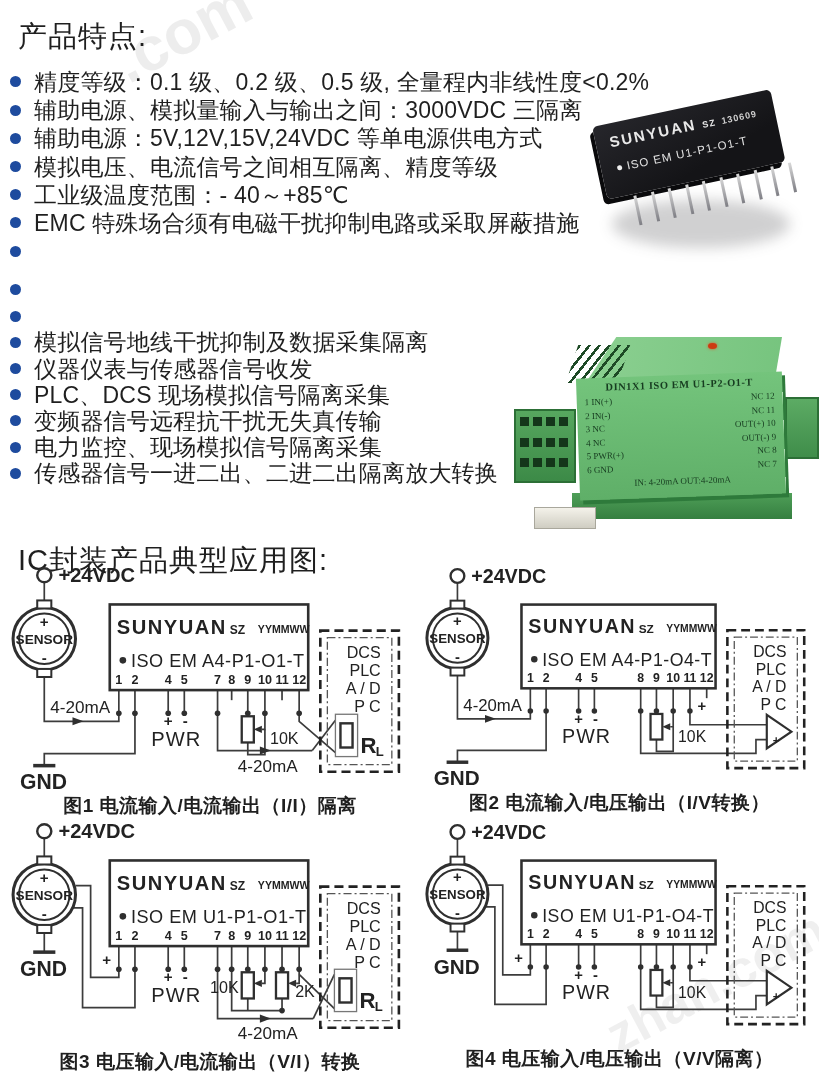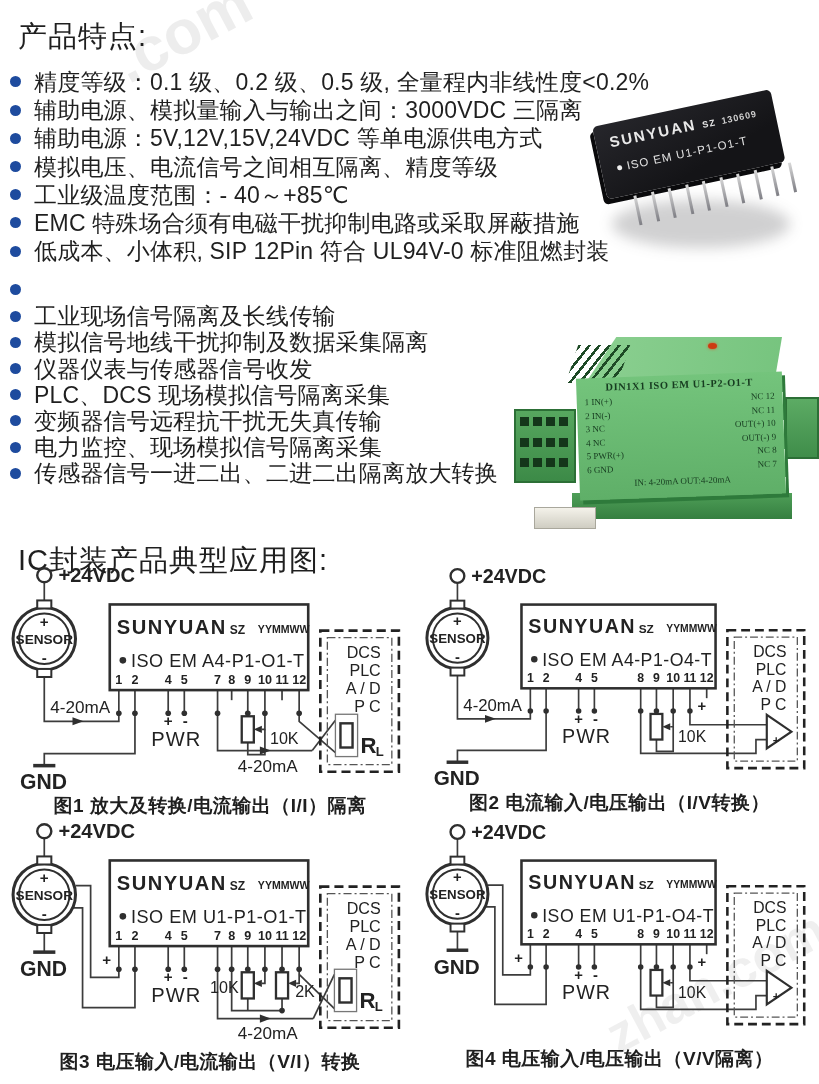--- a/index.html
+++ b/index.html
@@ -88,28 +88,28 @@
 
 <section class="features">
   <h1 class="sec-title">产品特点:</h1>
   <ul class="blist">
     <li><span class="blt"></span><span class="upart"></span><span>精度等级：0.1 级、0.2 级、0.5 级, 全量程内非线性度&lt;0.2%</span></li>
     <li><span class="blt"></span><span class="upart"></span><span>辅助电源、模拟量输入与输出之间：3000VDC 三隔离</span></li>
     <li><span class="blt"></span><span class="upart"></span><span>辅助电源：5V,12V,15V,24VDC 等单电源供电方式</span></li>
     <li><span class="blt"></span><span class="upart"></span><span>模拟电压、电流信号之间相互隔离、精度等级</span></li>
     <li><span class="blt"></span><span class="upart">工业级温度范围</span><span>：- 40～+85℃</span></li>
     <li><span class="blt"></span><span class="upart"></span><span>EMC 特殊场合须有电磁干扰抑制电路或采取屏蔽措施</span></li>
-    <li><span class="blt"></span><span class="upart"></span><span>低成本、小体积, SIP 12Pin 符合 UL94V-0 标准阻燃封装</span></li>
+    <li><span class="blt"></span><span class="upart"></span></li>
   </ul>
 </section>
 
 <section class="applications">
   <ul class="blist">
     <li><span class="blt"></span><span class="upart"></span></li>
-    <li><span class="blt"></span><span class="upart">工业现场信号隔离及长线传输</span><span></span></li>
+    <li><span class="blt"></span><span></span></li>
     <li><span class="blt"></span><span class="upart"></span><span>模拟信号地线干扰抑制及数据采集隔离</span></li>
     <li><span class="blt"></span><span class="upart"></span><span>仪器仪表与传感器信号收发</span></li>
     <li><span class="blt"></span><span class="upart"></span><span>PLC、DCS 现场模拟信号隔离采集</span></li>
     <li><span class="blt"></span><span class="upart"></span><span>变频器信号远程抗干扰无失真传输</span></li>
     <li><span class="blt"></span><span class="upart"></span><span>电力监控、现场模拟信号隔离采集</span></li>
     <li><span class="blt"></span><span class="upart"></span><span>传感器信号一进二出、二进二出隔离放大转换</span></li>
   </ul>
 </section>
 
 <h1 class="sec-title ic-title">IC封装产品典型应用图:</h1>
@@ -263,21 +263,21 @@
       <text class="trl" x="352" y="189">R</text>
       <text class="trs" x="367" y="192">L</text>
       <g>
         <text class="tdc" x="372" y="95" text-anchor="end">DCS</text>
         <text class="tdc" x="372" y="113" text-anchor="end">PLC</text>
         <text class="tdc" x="372" y="131" text-anchor="end">A / D</text>
         <text class="tdc" x="372" y="149" text-anchor="end">P   C</text>
       </g>
       <text class="t21" x="14" y="225">GND</text>
     </svg>
-    <div class="dcap">图1 放大及转换/电流输出（I/I）隔离</div>
+    <div class="dcap">图1 电流输入/电流输出（I/I）隔离</div>
   </div>
 
   <div class="dcell">
     <svg viewBox="0 0 405 230" width="399" height="229">
       <g class="w">
         <path d="M38,20 V44"></path>
           <path d="M38,113 V158 H112 V150"></path>
         <path d="M128,150 V190 H38 V201"></path>
         <path d="M274,150 V164 H352"></path>
           <path d="M224,150 V193 H341 V179 H352"></path>

